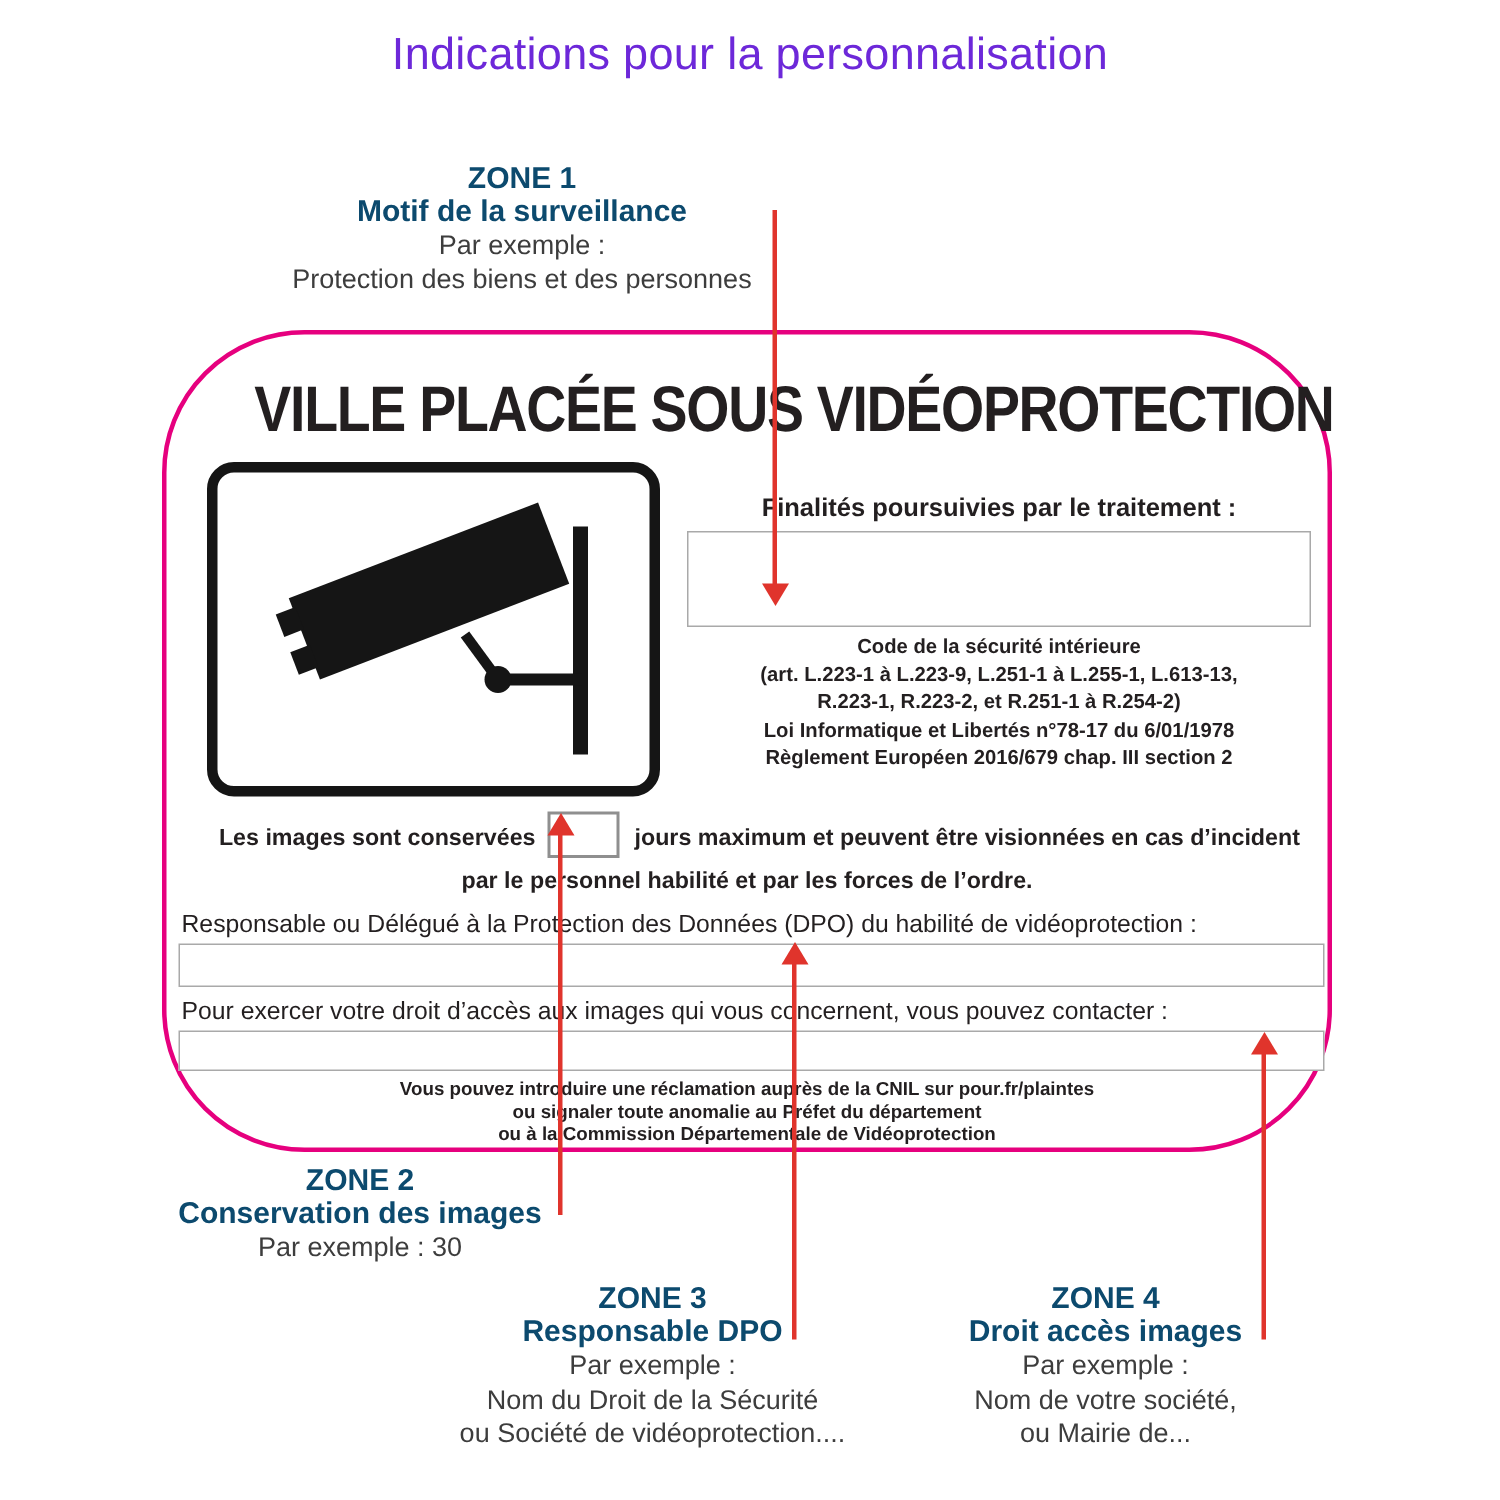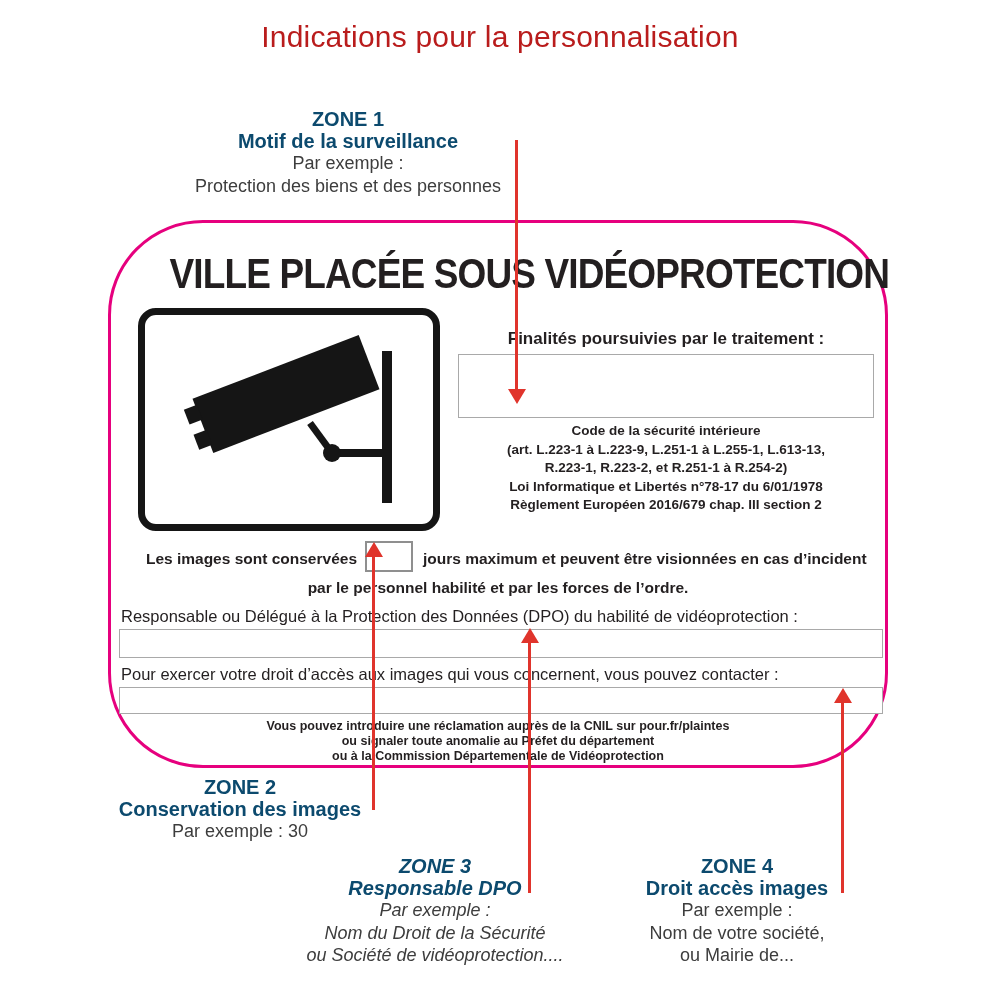--- a/index.html
+++ b/index.html
@@ -3,29 +3,29 @@
 <meta charset="utf-8">
 <style>
   html,body { margin:0; padding:0; background:#ffffff; }
   .canvas {
     position:relative; width:1000px; height:1000px; background:#ffffff;
     font-family:"Liberation Sans", sans-serif; overflow:hidden; color:#231f20;
   }
   
   .page-title {
     position:absolute; top:20px; left:0; width:1000px; text-align:center;
-    font-size:30px; color:#b91c1c; letter-spacing:0.2px;
+    font-size:30px; color:#6d28d9; letter-spacing:0.2px;
   }
   
   .zone-block { position:absolute; text-align:center; }
   .zone-name, .zone-title { color:#0c4a6e; font-weight:bold; font-size:20px; line-height:22px; }
   .zone-gray { color:#3d3d3d; font-size:18px; line-height:22.5px; }
   .zone1 { left:148px; top:108px;  width:400px; }
   .zone2 { left:90px;  top:776px;  width:300px; }
-  .zone3 { left:285px; top:855px;  width:300px;font-style:italic; }
+  .zone3 { left:285px; top:855px;  width:300px; }
   .zone4 { left:587px; top:855px;  width:300px; }
   
   .sign {
     position:absolute; left:108px; top:220px; width:780px; height:548px;
     border:3px solid #e6007e; border-radius:95px; box-sizing:border-box; background:#fff;
   }
   .sign-title {
     position:absolute; top:26px; left:0; width:100%; text-align:center;
     font-size:43px; font-weight:bold; color:#231f20; white-space:nowrap;
   }

